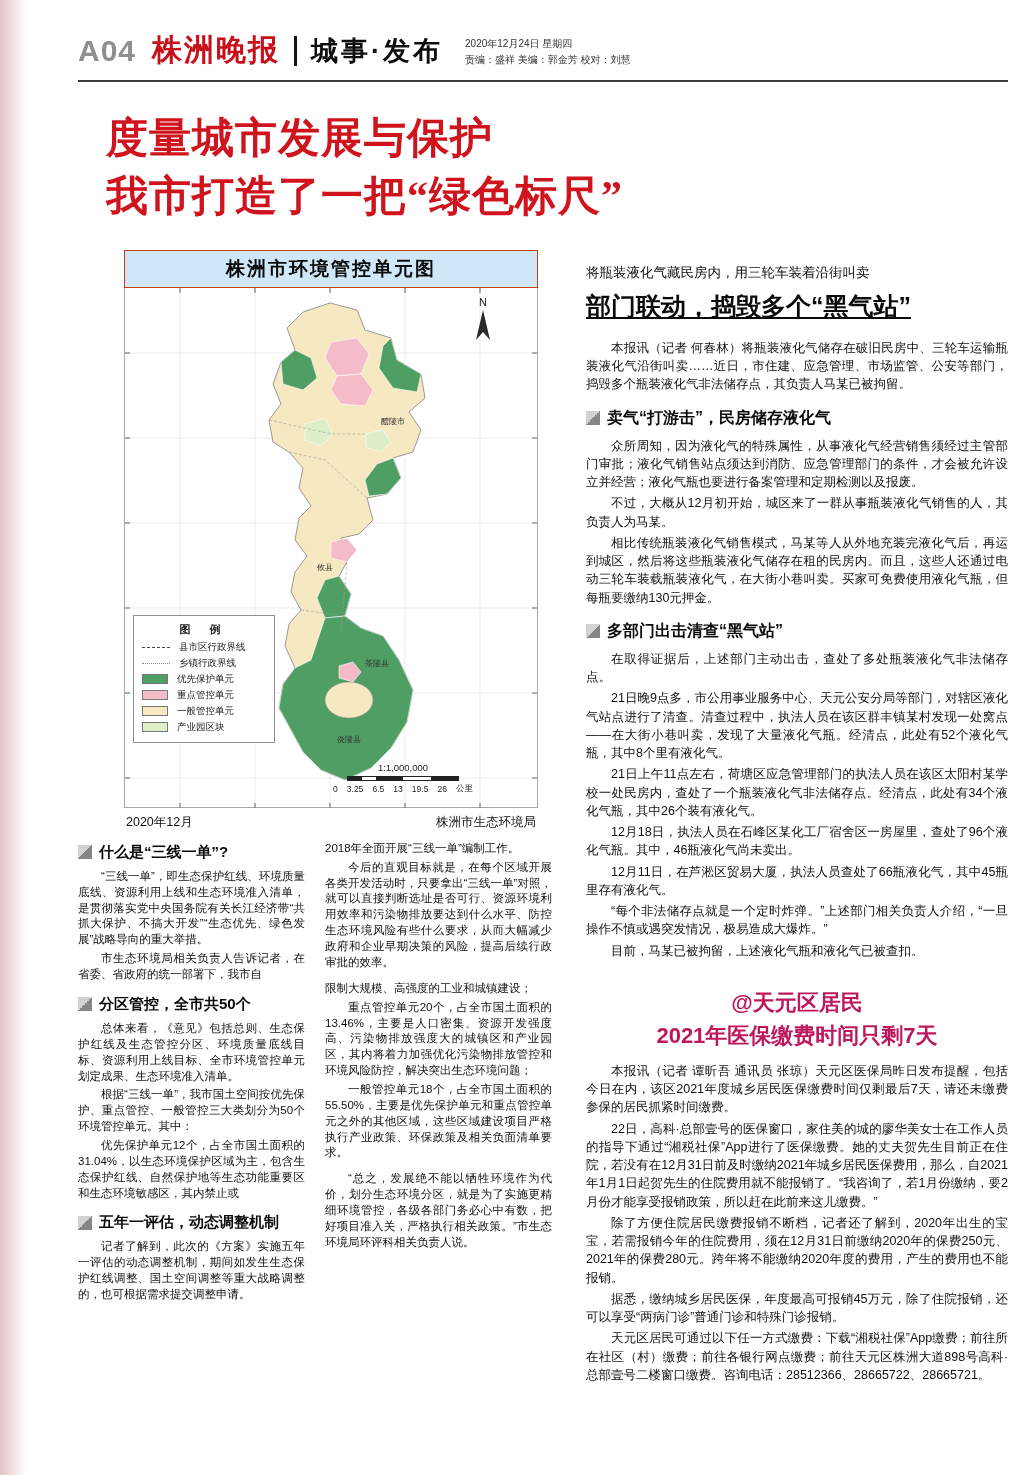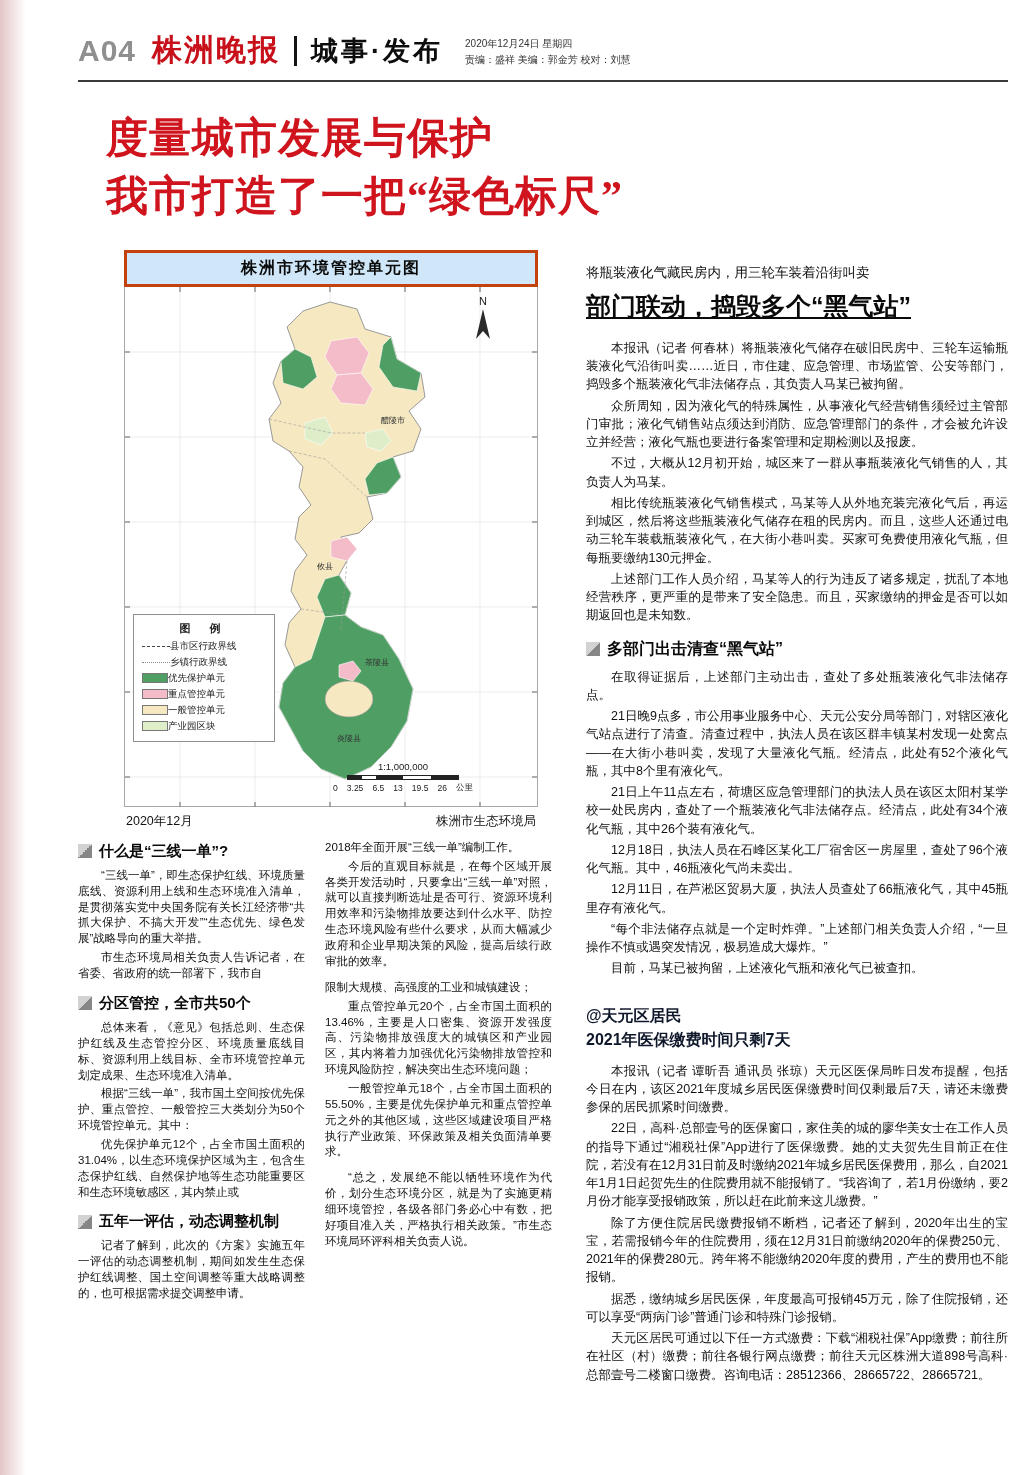--- a/index.html
+++ b/index.html
@@ -27,29 +27,29 @@
   .main-headline{ margin:28px 0 0 28px; font-family:"Liberation Serif", serif;
     font-weight:900; font-size:42px; line-height:1.38; letter-spacing:1px; }
 
   
   .content{ display:flex; gap:34px; margin-top:24px; }
   .col-left{ width:474px; flex:none; }
   .col-right{ flex:1; min-width:0; }
 
   
   .map-figure{ width:414px; margin-left:46px; }
-  .map-title{ border:3px solid #c2410c; text-align:center; font-weight:bold;
-    font-size:16px; padding:5px 0; letter-spacing:2px; color:#0a0a0a; }
+  .map-title{ border:1px solid #c2410c; text-align:center; font-weight:bold;
+    font-size:19px; padding:5px 0; letter-spacing:2px; color:#0a0a0a; }
   .map-area{ position:relative; height:520px; border:1px solid #a8a8a8; border-top:none; background:#fff; }
   .map-area svg{ display:block; }
 
   .legend{ position:absolute; left:8px; bottom:64px; width:142px; border:1px solid #8f8f8f;
     background:rgba(255,255,255,.95); padding:6px 8px 8px; font-size:9.5px; color:#222; }
   .legend-title{ text-align:center; font-weight:bold; font-size:11px; letter-spacing:8px; margin-bottom:4px; }
-  .legend-row{ display:flex; align-items:center; gap:0; margin-top:3px; }
+  .legend-row{ display:flex; align-items:center; gap:9px; margin-top:3px; }
   .line-sample{ width:28px; height:0; flex:none; border-top:1px dashed #444; }
   .line-sample.alt{ border-top:1px dotted #888; }
   .swatch{ width:26px; height:10px; flex:none; border:1px solid #777; }
 
   .scale-block{ position:absolute; left:168px; bottom:12px; width:220px; text-align:center;
     font-size:8.5px; color:#222; }
   .scale-ratio{ font-size:9.5px; margin-bottom:3px; }
   .scale-bar{ display:flex; width:112px; height:5px; margin:0 auto; border:1px solid #222; }
   .seg{ height:100%; }
   .seg-1{ width:14px; background:#222; } .seg-2{ width:14px; background:#fff; }
@@ -76,21 +76,21 @@
   .sec-title{ font-size:15px; font-weight:bold; color:#0a0a0a; }
 
   
   .lead{ font-size:13.5px; color:#0e0e0e; margin-top:14px; }
   .gas-headline{ font-size:25px; font-weight:900; margin:8px 0 16px; color:#0a0a0a;text-decoration:underline; }
   .col-right p{ font-size:12.5px; line-height:1.46; text-align:justify; text-indent:2em;
     margin:0 0 3px; color:#101010; }
   .col-right .sec-header{ margin:14px 0 8px; }
   .col-right .sec-title{ font-size:16px; }
   .medical{ margin-top:26px; }
-  .medical-title{ font-size:16px; font-weight:900; line-height:1.5; color:#0f172a; }
+  .medical-title{ font-size:22px; font-weight:900; line-height:1.5; color:#be185d;text-align:center; }
   .medical .paras{ margin-top:10px; }
 </style>
 </head>
 <body>
 
 <div class="edge-strip"></div>
 
 <div class="page">
 
   <div class="header">
@@ -289,24 +289,27 @@
         </div>
       </div>
     </div>
 
     <div class="col-right">
 
       <div class="lead">将瓶装液化气藏民房内，用三轮车装着沿街叫卖</div>
       <h2 class="gas-headline">部门联动，捣毁多个“黑气站”</h2>
       <p>本报讯（记者 何春林）将瓶装液化气储存在破旧民房中、三轮车运输瓶装液化气沿街叫卖……近日，市住建、应急管理、市场监管、公安等部门，捣毁多个瓶装液化气非法储存点，其负责人马某已被拘留。</p>
 
+      <div class="sec-header">
+        <span class="sec-icon"></span>
+        <span class="sec-title">卖气“打游击”，民房储存液化气</span>
+      </div>
       <p>众所周知，因为液化气的特殊属性，从事液化气经营销售须经过主管部门审批；液化气销售站点须达到消防、应急管理部门的条件，才会被允许设立并经营；液化气瓶也要进行备案管理和定期检测以及报废。</p>
       <p>不过，大概从12月初开始，城区来了一群从事瓶装液化气销售的人，其负责人为马某。</p>
       <p>相比传统瓶装液化气销售模式，马某等人从外地充装完液化气后，再运到城区，然后将这些瓶装液化气储存在租的民房内。而且，这些人还通过电动三轮车装载瓶装液化气，在大街小巷叫卖。买家可免费使用液化气瓶，但每瓶要缴纳130元押金。</p>
-      <p>上述部门工作人员介绍，马某等人的行为违反了诸多规定，扰乱了本地经营秩序，更严重的是带来了安全隐患。而且，买家缴纳的押金是否可以如期返回也是未知数。</p>
 
       <div class="sec-header">
         <span class="sec-icon"></span>
         <span class="sec-title">多部门出击清查“黑气站”</span>
       </div>
       <p>在取得证据后，上述部门主动出击，查处了多处瓶装液化气非法储存点。</p>
       <p>21日晚9点多，市公用事业服务中心、天元公安分局等部门，对辖区液化气站点进行了清查。清查过程中，执法人员在该区群丰镇某村发现一处窝点——在大街小巷叫卖，发现了大量液化气瓶。经清点，此处有52个液化气瓶，其中8个里有液化气。</p>
       <p>21日上午11点左右，荷塘区应急管理部门的执法人员在该区太阳村某学校一处民房内，查处了一个瓶装液化气非法储存点。经清点，此处有34个液化气瓶，其中26个装有液化气。</p>
       <p>12月18日，执法人员在石峰区某化工厂宿舍区一房屋里，查处了96个液化气瓶。其中，46瓶液化气尚未卖出。</p>
       <p>12月11日，在芦淞区贸易大厦，执法人员查处了66瓶液化气，其中45瓶里存有液化气。</p>

